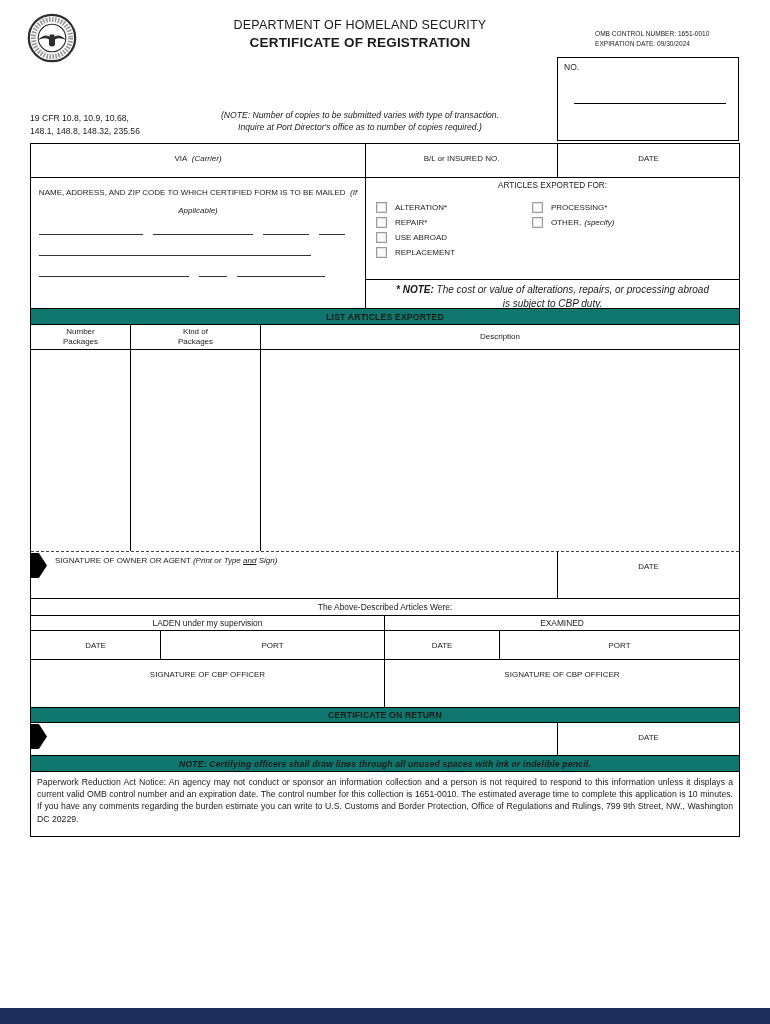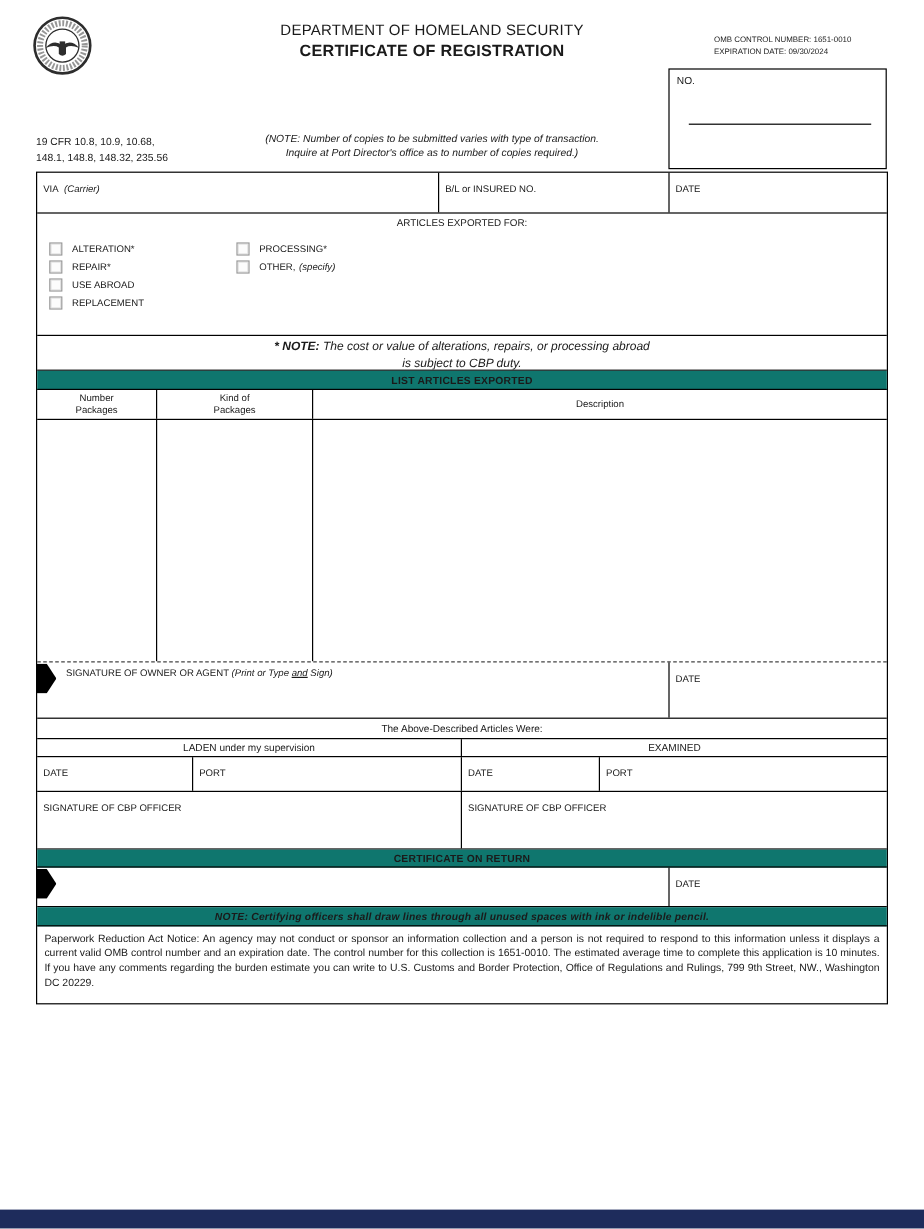--- a/index.html
+++ b/index.html
@@ -25,21 +25,21 @@
   .cfr { position:absolute; left:30px; top:112px; font-size:8.6px; line-height:1.5; }
   .copies-note { position:absolute; left:182px; top:109px; width:356px; text-align:center; font-size:8.6px; font-style:italic; line-height:1.45; }
 
   
   .form { position:absolute; left:30px; top:143px; width:710px; border:1px solid #000; background:#fff; }
   .frow { display:flex; border-bottom:1px solid #000; position:relative; }
   .frow:last-child { border-bottom:none; }
   .frow.dashed { border-bottom:1px dashed #444; }
   .c { border-right:1px solid #000; position:relative; }
   .c:last-child, .c.noline { border-right:none; }
-  .cell-pad { padding:3px 5px; }
+  .cell-pad { padding:3px 5px;text-align:center; }
   .lbl { font-size:8px; }
   .graybar { background:#0f766e; display:flex; align-items:center; justify-content:center;
              font-size:8.6px; font-weight:bold; letter-spacing:.2px; }
   .center-txt { display:flex; align-items:center; justify-content:center; font-size:8.4px; }
 
   
   .blank-line { position:absolute; height:1px; border-bottom:1px solid #333; }
 
   
   .chk-col { position:absolute; top:24px; }
@@ -118,20 +118,32 @@
       </div>
       <div class="c cell-pad" style="width:192px">
         <span class="lbl">B/L or INSURED NO.</span>
       </div>
       <div class="c cell-pad" style="flex:1">
         <span class="lbl">DATE</span>
       </div>
     </div>
 
     <div class="frow" style="height:131px">
+      <div class="c cell-pad" style="width:335px">
+        <span class="lbl">NAME, ADDRESS, AND ZIP CODE TO WHICH CERTIFIED FORM IS TO BE MAILED</span>
+        <span class="lbl it">(If Applicable)</span>
+        <span class="blank-line" style="left:8px; top:56px; width:104px"></span>
+        <span class="blank-line" style="left:122px; top:56px; width:100px"></span>
+        <span class="blank-line" style="left:232px; top:56px; width:46px"></span>
+        <span class="blank-line" style="left:288px; top:56px; width:26px"></span>
+        <span class="blank-line" style="left:8px; top:77px; width:272px"></span>
+        <span class="blank-line" style="left:8px; top:98px; width:150px"></span>
+        <span class="blank-line" style="left:168px; top:98px; width:28px"></span>
+        <span class="blank-line" style="left:206px; top:98px; width:88px"></span>
+      </div>
       <div class="c" style="flex:1">
         <div class="art-title">ARTICLES EXPORTED FOR:</div>
         <div class="chk-col" style="left:10px">
           <div class="chk-row">
             <span class="chk"></span>
             <span class="chk-lbl">ALTERATION*</span>
           </div>
           <div class="chk-row">
             <span class="chk"></span>
             <span class="chk-lbl">REPAIR*</span>

